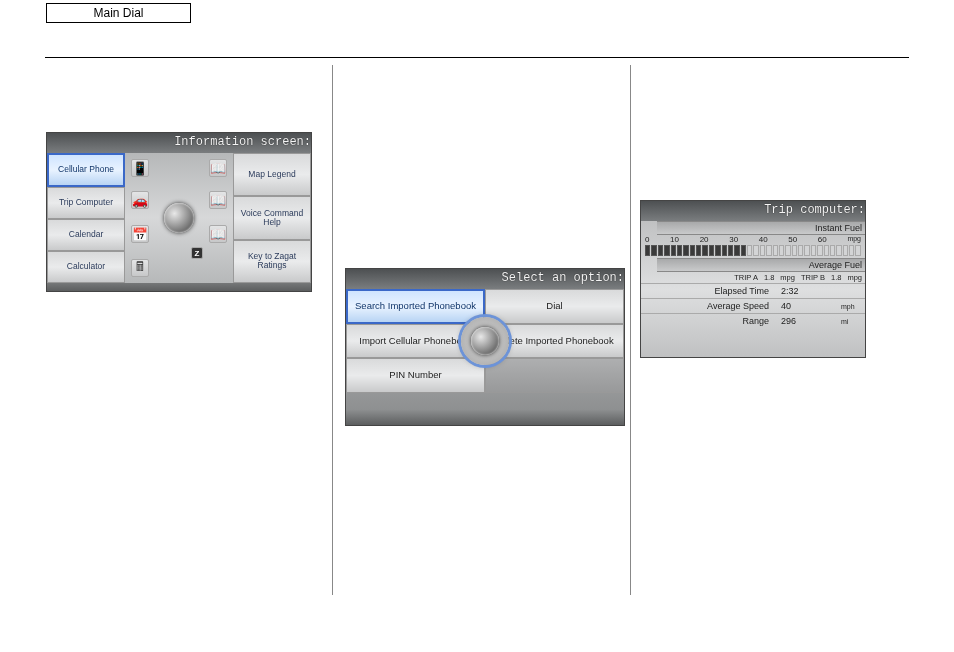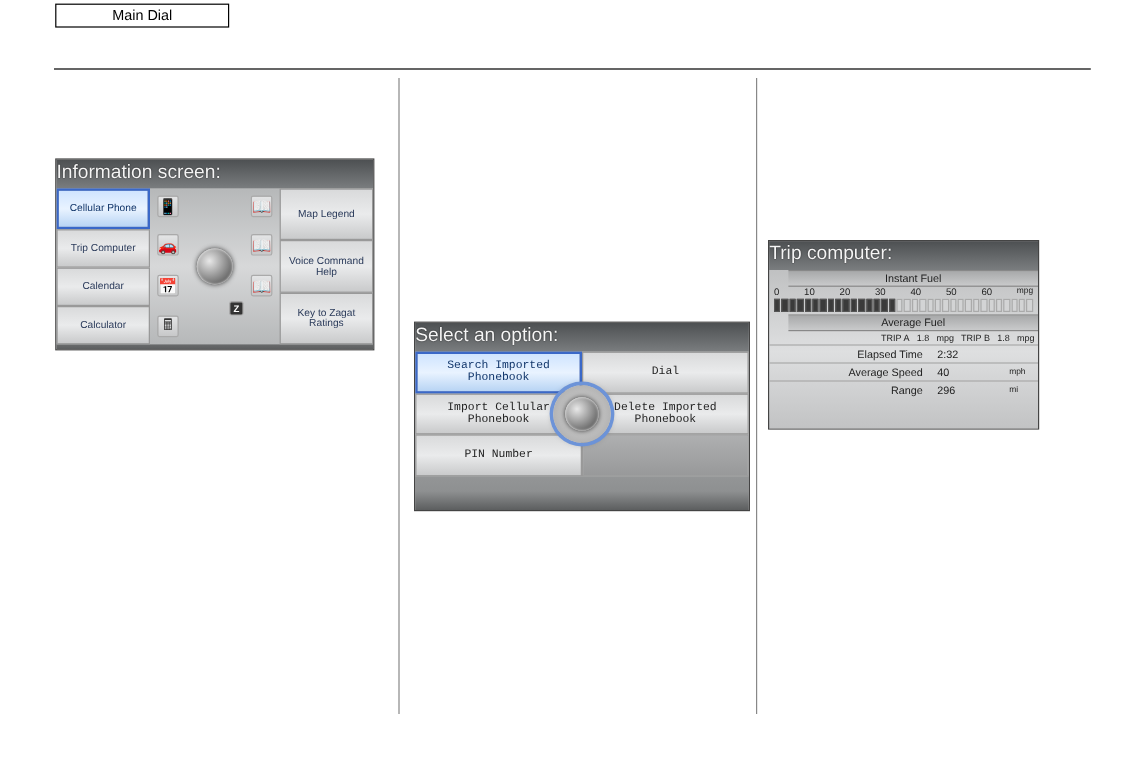--- a/index.html
+++ b/index.html
@@ -55,26 +55,27 @@
     position: absolute;
     left: 46px;
     top: 132px;
     width: 266px;
     height: 160px;
     background: linear-gradient(#5c5e5f, #8e9091 10%, #a9aaab 50%, #8e9091 90%, #5c5e5f);
     border: 1px solid #444;
     overflow: hidden;
   }
   .device-title {
-    text-align: left;
+    text-align: right;
     color: #f5f5f5;
-    font-size: 16px;
+    font-size: 12px;
     padding: 2px 0 4px 0;
     background: linear-gradient(#4d5052, #7a7d7f);
     text-shadow: 0 0 1px #000;
+    font-family: Liberation Mono, monospace;
   }
   .d1-body {
     position: relative;
     height: 130px;
     background: linear-gradient(#b6b8b9, #d7d8d9 50%, #b6b8b9);
   }
   .d1-left, .d1-right {
     position: absolute;
     top: 0;
     display: flex;
@@ -142,21 +143,20 @@
     width: 280px;
     height: 158px;
     background: linear-gradient(#5c5e5f, #8e9091 10%, #a9aaab 50%, #8e9091 90%, #5c5e5f);
     border: 1px solid #444;
     overflow: hidden;
   }
   .d2-body {
     position: relative;
     height: 104px;
     background: linear-gradient(#b6b8b9, #d7d8d9 50%, #b6b8b9);
-    font-family: Liberation Mono, monospace;
   }
   .d2-grid {
     position: absolute;
     inset: 0;
     display: grid;
     grid-template-columns: 1fr 1fr;
     grid-template-rows: 1fr 1fr 1fr;
   }
   .d2-btn {
     border: 1px solid #999;
@@ -209,21 +209,21 @@
     color: #222;
     padding: 0;
     text-align: center;
   }
   .d3-section-h {
     background: linear-gradient(#a8a9aa, #c9cacb);
     border-top: 1px solid #888;
     border-bottom: 1px solid #888;
     padding: 1px 3px;
     font-size: 9px;
-    text-align: center;
+    text-align: right;
     margin-left: 16px;
   }
   .d3-scale {
     display: flex;
     justify-content: space-between;
     padding: 0 4px;
     font-size: 8px;
   }
   .d3-scale span:last-child { font-size: 7px; }
   .d3-bars {

